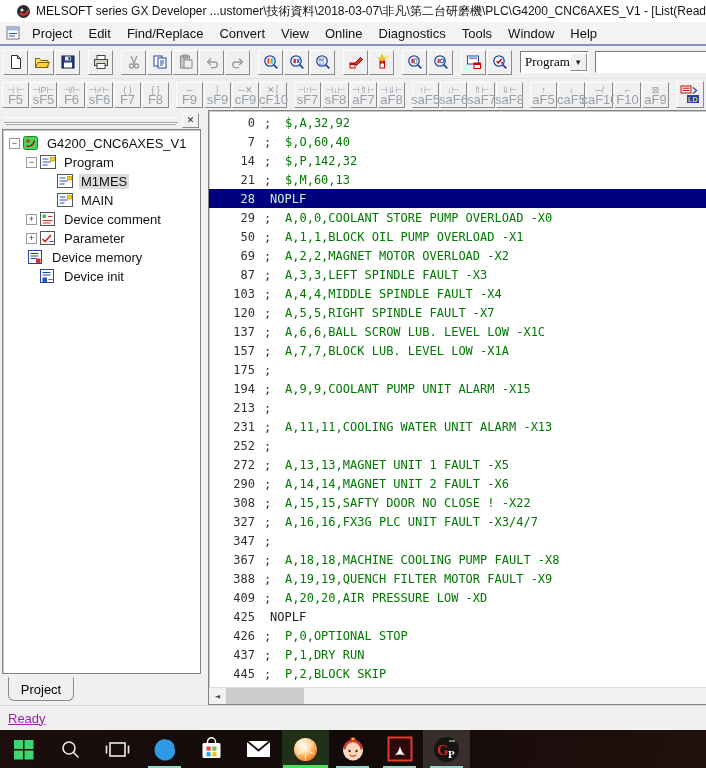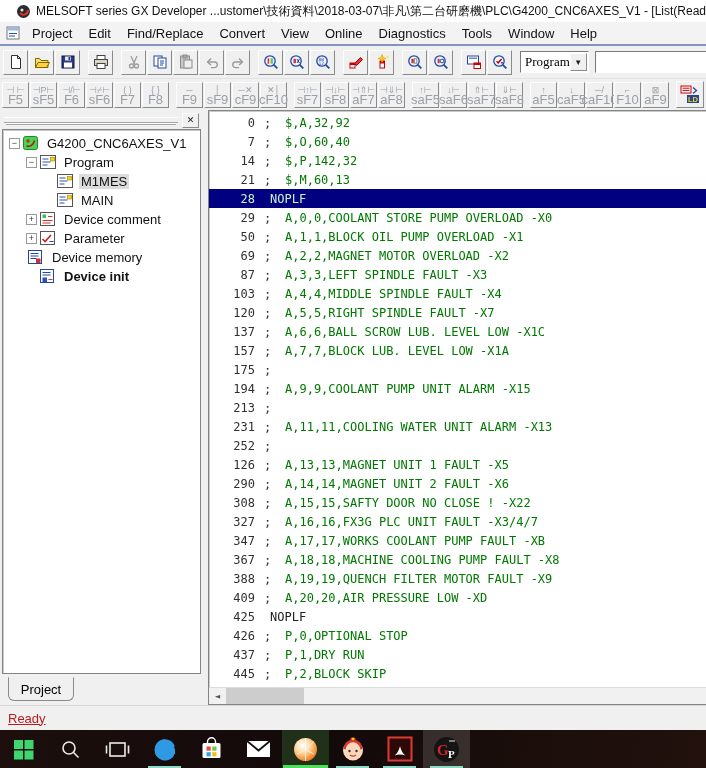--- a/index.html
+++ b/index.html
@@ -88,21 +88,21 @@
 
   .hscroll { position:absolute; left:0; right:0; bottom:0; height:17px; background:#f1f1f1;
              border-top:1px solid #dcdcdc; display:flex; align-items:stretch; }
   .scroll-btn { width:17px; display:flex; align-items:center; justify-content:center;
                 font-size:9px; color:#505050; }
   .scroll-thumb { width:78px; background:#cdcdcd; }
 
   
   .statusbar { position:absolute; left:0; right:0; bottom:38px; height:25px; background:#f0f0f0;
                border-top:1px solid #d8d8d8; display:flex; align-items:center; padding-left:8px;
-               font-size:13px; color:#b91c1c;text-decoration:underline; }
+               font-size:13px; color:#a21caf;text-decoration:underline; }
 
   
   .taskbar { position:absolute; left:0; right:0; bottom:0; height:38px; display:flex;
              background:linear-gradient(100deg,#1c0f0d 0%,#120a09 45%,#22110d 100%); }
   .task-item { width:47px; height:100%; position:relative; display:flex; align-items:center;
                justify-content:center; }
   .task-item.active { background:rgba(255,255,255,0.14); }
   .task-item.tinted { background:rgba(90,200,90,0.20); }
   .tb-underline { position:absolute; bottom:0; left:7px; right:7px; height:2px; }
   .tb-underline.teal { background:var(--underline_teal,#8fd8c8); }
@@ -496,21 +496,21 @@
             <span class="leaf-spacer"></span>
             <span class="tree-icon">
               <svg width="15" height="14">
                 <rect x="0.5" y="0.5" width="13" height="13" fill="#fff" stroke="#23479e"></rect>
                 <path d="M2.5 3.5h8M2.5 6h8M2.5 8.5h6" stroke="#23479e"></path>
                 <rect x="8" y="8.5" width="4.5" height="4.5" fill="#d03030"></rect>
               </svg>
             </span>
             <span class="tree-label">Device memory</span>
           </div>
-          <div class="tree-item" style="padding-left: 23px; font-weight: bold;">
+          <div class="tree-item" style="padding-left: 23px;">
             <span class="leaf-spacer"></span>
             <span class="tree-icon">
               <svg width="15" height="14">
                 <rect x="0.5" y="0.5" width="13" height="13" fill="#fff" stroke="#23479e"></rect>
                 <path d="M2.5 3.5h8M2.5 6h8" stroke="#23479e"></path>
                 <rect x="2.5" y="8.5" width="4.5" height="4.5" fill="#2a51b8"></rect>
                 <path d="M8.5 10.5h4" stroke="#c33"></path>
               </svg>
             </span>
             <span class="tree-label">Device init</span>
@@ -532,25 +532,25 @@
           <div class="row green"><span class="num">87</span><span class="sep">;</span><span class="code">A,3,3,LEFT SPINDLE FAULT -X3</span></div>
           <div class="row green"><span class="num">103</span><span class="sep">;</span><span class="code">A,4,4,MIDDLE SPINDLE FAULT -X4</span></div>
           <div class="row green"><span class="num">120</span><span class="sep">;</span><span class="code">A,5,5,RIGHT SPINDLE FAULT -X7</span></div>
           <div class="row green"><span class="num">137</span><span class="sep">;</span><span class="code">A,6,6,BALL SCROW LUB. LEVEL LOW -X1C</span></div>
           <div class="row green"><span class="num">157</span><span class="sep">;</span><span class="code">A,7,7,BLOCK LUB. LEVEL LOW -X1A</span></div>
           <div class="row green"><span class="num">175</span><span class="sep">;</span></div>
           <div class="row green"><span class="num">194</span><span class="sep">;</span><span class="code">A,9,9,COOLANT PUMP UNIT ALARM -X15</span></div>
           <div class="row green"><span class="num">213</span><span class="sep">;</span></div>
           <div class="row green"><span class="num">231</span><span class="sep">;</span><span class="code">A,11,11,COOLING WATER UNIT ALARM -X13</span></div>
           <div class="row green"><span class="num">252</span><span class="sep">;</span></div>
-          <div class="row green"><span class="num">126</span><span class="sep">;</span><span class="code">A,13,13,MAGNET UNIT 1 FAULT -X5</span></div>
+          <div class="row green"><span class="num">272</span><span class="sep">;</span><span class="code">A,13,13,MAGNET UNIT 1 FAULT -X5</span></div>
           <div class="row green"><span class="num">290</span><span class="sep">;</span><span class="code">A,14,14,MAGNET UNIT 2 FAULT -X6</span></div>
           <div class="row green"><span class="num">308</span><span class="sep">;</span><span class="code">A,15,15,SAFTY DOOR NO CLOSE ! -X22</span></div>
           <div class="row green"><span class="num">327</span><span class="sep">;</span><span class="code">A,16,16,FX3G PLC UNIT FAULT -X3/4/7</span></div>
-          <div class="row green"><span class="num">347</span><span class="sep">;</span><span class="code">A,17,17,WORKS COOLANT PUMP FAULT -XB</span></div>
+          <div class="row green"><span class="num">347</span><span class="sep">;</span></div>
           <div class="row green"><span class="num">367</span><span class="sep">;</span><span class="code">A,18,18,MACHINE COOLING PUMP FAULT -X8</span></div>
           <div class="row green"><span class="num">388</span><span class="sep">;</span><span class="code">A,19,19,QUENCH FILTER MOTOR FAULT -X9</span></div>
           <div class="row green"><span class="num">409</span><span class="sep">;</span><span class="code">A,20,20,AIR PRESSURE LOW -XD</span></div>
           <div class="row black"><span class="num">425</span><span class="code noplf">NOPLF</span></div>
           <div class="row green"><span class="num">426</span><span class="sep">;</span><span class="code">P,0,OPTIONAL STOP</span></div>
           <div class="row green"><span class="num">437</span><span class="sep">;</span><span class="code">P,1,DRY RUN</span></div>
           <div class="row green"><span class="num">445</span><span class="sep">;</span><span class="code">P,2,BLOCK SKIP</span></div>
           <div class="row green"><span class="num">454</span><span class="sep">;</span><span class="code">P,3,M.S.T. LOCK</span></div>
         </div>
       <div class="hscroll">

